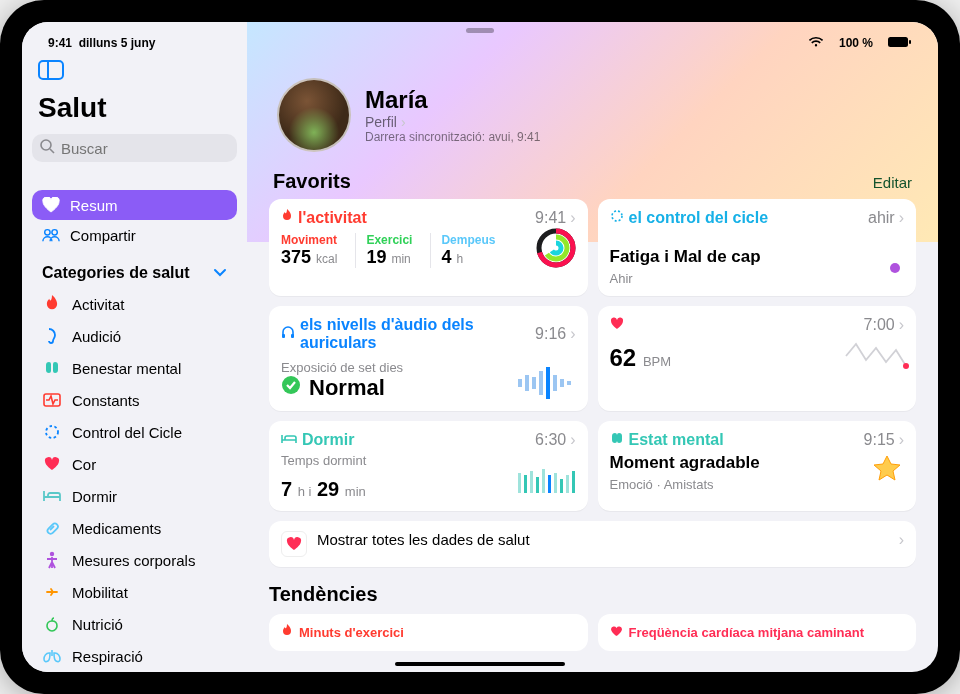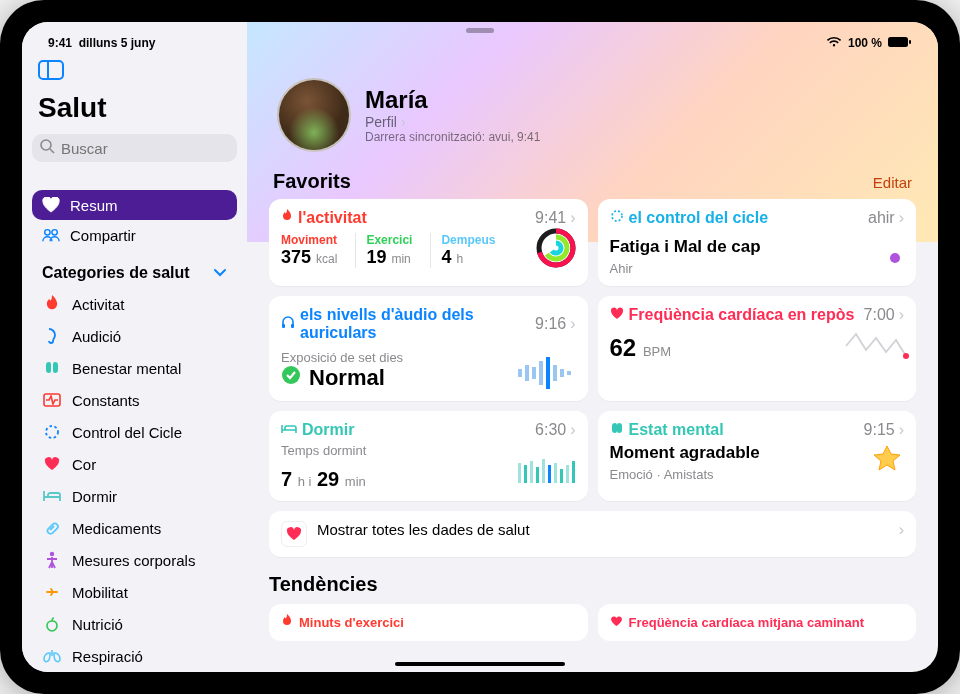--- a/index.html
+++ b/index.html
@@ -14,21 +14,21 @@
   width: 916px; height: 650px; border-radius: 26px; overflow: hidden;
   background: #f2f2f7; position: relative; display: flex; flex-direction: column;
 }
 
 
 .statusbar {
   position: absolute; top: 0; left: 0; right: 0; height: 22px;
   display: flex; justify-content: space-between; align-items: center;
   padding: 20px 26px 0; font-size: 12px; font-weight: 600; color: #000; z-index: 50;
 }
-.statusbar .right { display: flex; align-items: center; gap: 6px; }
+.statusbar .right { display: flex; align-items: center; gap: 15px; }
 .statusbar .pill { position: absolute; left: 50%; top: 6px; transform: translateX(-50%);
   width: 28px; height: 5px; background: rgba(0,0,0,.3); border-radius: 3px; }
 
 
 .content { display: flex; flex: 1; margin-top: 0; height: 100%; }
 .sidebar {
   width: 225px; background: #f2f2f7; padding: 30px 10px 0 10px;
   display: flex; flex-direction: column; overflow: hidden;
 }
 .sidebar-toggle { width: 26px; height: 22px; margin: 8px 0 10px 6px; }
@@ -36,21 +36,21 @@
 .search {
   background: #e4e4ea; border-radius: 10px; height: 32px; display: flex; align-items: center;
   padding: 0 8px; gap: 6px; color: #8a8a8e; margin: 4px 0 10px;
 }
 .search input { border: none; background: transparent; flex:1; font-size: 15px; color:#8a8a8e; outline:none; }
 
 .nav-item {
   display: flex; align-items: center; gap: 10px; height: 34px; padding: 0 10px;
   border-radius: 10px; font-size: 15px; color: #000;
 }
-.nav-item.active { background: #4c1d95; color: #fff; margin-top: 18px; }
+.nav-item.active { background: #8b5cf6; color: #fff; margin-top: 18px; }
 .nav-item.active .icon svg { stroke: #fff; fill: #fff; }
 .section-header {
   display: flex; justify-content: space-between; align-items: center;
   font-size: 16px; font-weight: 600; padding: 14px 10px 6px; color:#000;
 }
 .section-header .chev { color:#0a84ff; }
 
 .cat-item { display:flex; align-items:center; gap:10px; height:32px; padding:0 10px; font-size:15px; }
 .cat-icon { width:20px; height:20px; display:flex; align-items:center; justify-content:center; }
 
@@ -64,21 +64,21 @@
 
 .profile { display: flex; align-items: center; gap: 14px; margin-bottom: 18px; padding-left: 8px; }
 .avatar { width: 74px; height: 74px; border-radius: 50%; background: radial-gradient(circle at 40% 30%, #7b5436 0%, #3e2a18 60%); border: 2px solid rgba(255,255,255,.7); position:relative; overflow:hidden; }
 .avatar::after { content:""; position:absolute; inset:0; background: radial-gradient(circle at 50% 75%, #7fb257 0%, transparent 40%); }
 .profile-name { font-size: 24px; font-weight: 700; }
 .profile-link { font-size: 14px; color: rgba(0,0,0,.55); display:flex; align-items:center; gap:4px; }
 .profile-sync { font-size: 12px; color: rgba(0,0,0,.5); }
 
 .sec-title-row { display:flex; justify-content:space-between; align-items:baseline; padding: 0 4px; }
 .sec-title { font-size: 20px; font-weight: 700; margin-bottom: 6px; }
-.edit-link { color:#c2410c; font-size:15px; }
+.edit-link { color:#14532d; font-size:15px; }
 
 .cards { display: grid; grid-template-columns: 1fr 1fr; gap: 10px; }
 .card, .wide-card {
   background: #fff; border-radius: 12px; padding: 10px 12px;
   box-shadow: 0 1px 0 rgba(0,0,0,.04);
 }
 .wide-card { grid-column: 1 / -1; display:flex; align-items:flex-start; gap:10px; }
 .card-head { display:flex; align-items:center; justify-content:space-between; font-size:16px; }
 .card-head .left { display:flex; align-items:center; gap:5px; font-weight:600; }
 .card-head .time { color:#8a8a8e; font-weight:400; display:flex; align-items:center; gap:4px; }
@@ -363,21 +363,21 @@
                         <circle cx="7" cy="7" r="5" fill="none" stroke="#17b1e7" stroke-width="1.6" stroke-dasharray="2 2"></circle>
                       </svg>
                 </span>
                 <span>el control del cicle</span>
               </div>
               <div class="time">
                     <span>ahir</span>
                     <span class="chev-r">›</span>
                   </div>
             </div>
-            <div style="display:flex; justify-content:space-between; align-items:center; margin-top:10px;">
+            <div style="display:flex; justify-content:space-between; align-items:center; margin-top:20px;">
               <div>
                 <div style="font-size:17px; font-weight:700">Fatiga i Mal de cap</div>
                 <div class="sub-lbl">Ahir</div>
               </div>
               <span>
                 <svg width="24" height="24" viewBox="0 0 24 24">
                       <circle cx="15" cy="15" r="5" fill="#af52de"></circle>
                     </svg>
               </span>
             </div>
@@ -431,21 +431,20 @@
           </div>
 
           <div class="card">
             <div class="card-head">
               <div class="left" style="color:#ff2d55">
                 <span>
                   <svg width="14" height="13" viewBox="0 0 14 13">
                         <path d="M7 12S1 8 1 4a3 3 0 016-1 3 3 0 016 1c0 4-6 8-6 8z" fill="#ff2d55"></path>
                       </svg>
                 </span>
-                <span>Freqüència cardíaca en repòs</span>
               </div>
               <div class="time">
                     <span>7:00</span>
                     <span class="chev-r">›</span>
                   </div>
             </div>
             <div style="display:flex; justify-content:space-between; align-items:flex-end;">
               <div class="value-big"><span>62</span> <span class="unit">BPM</span></div>
               <span class="mini-spark">
                 <svg width="70" height="36" viewBox="0 0 70 36">

